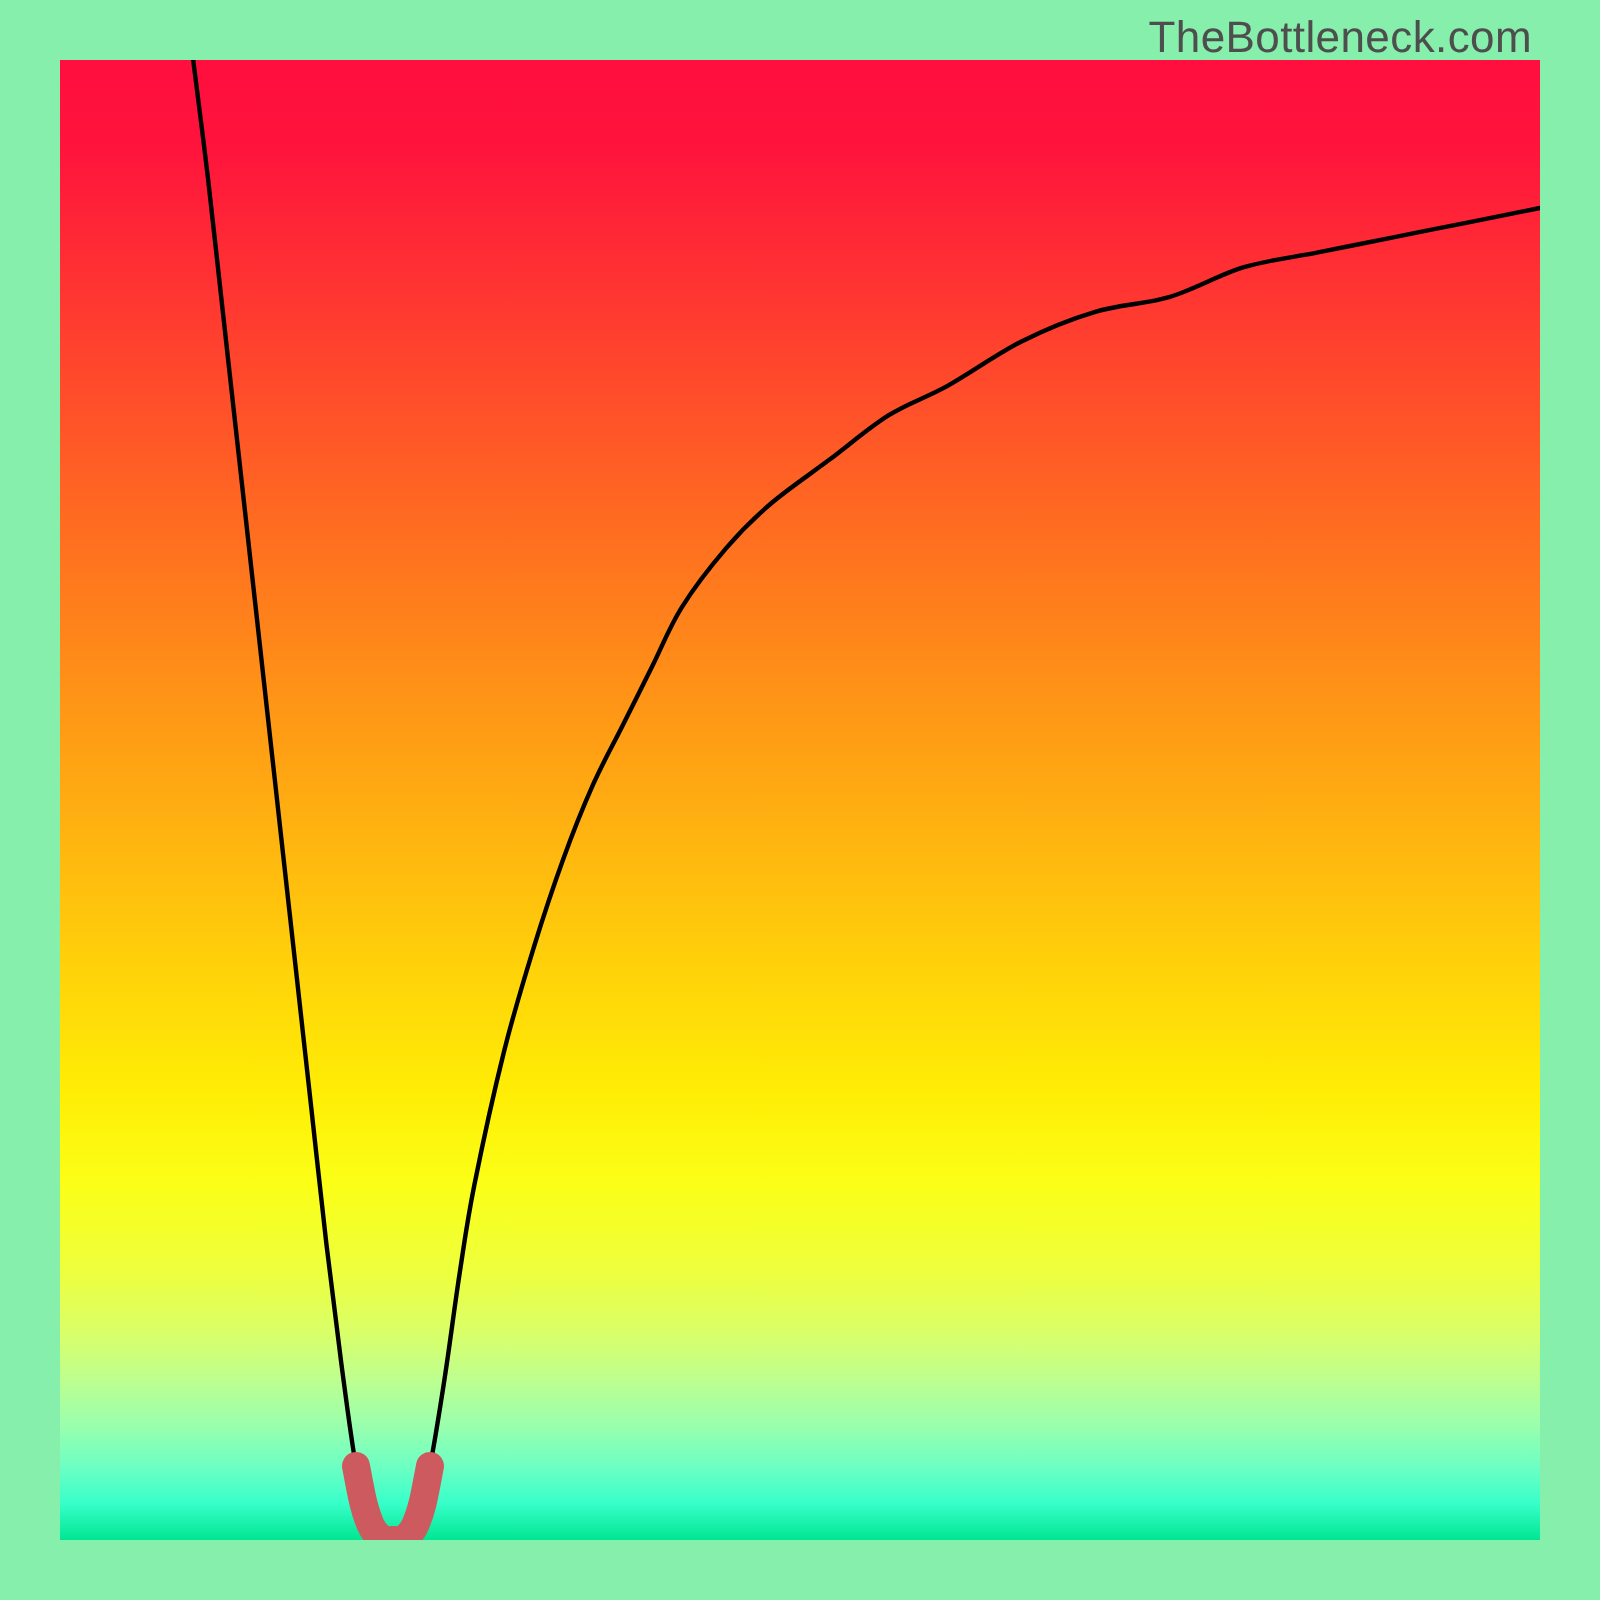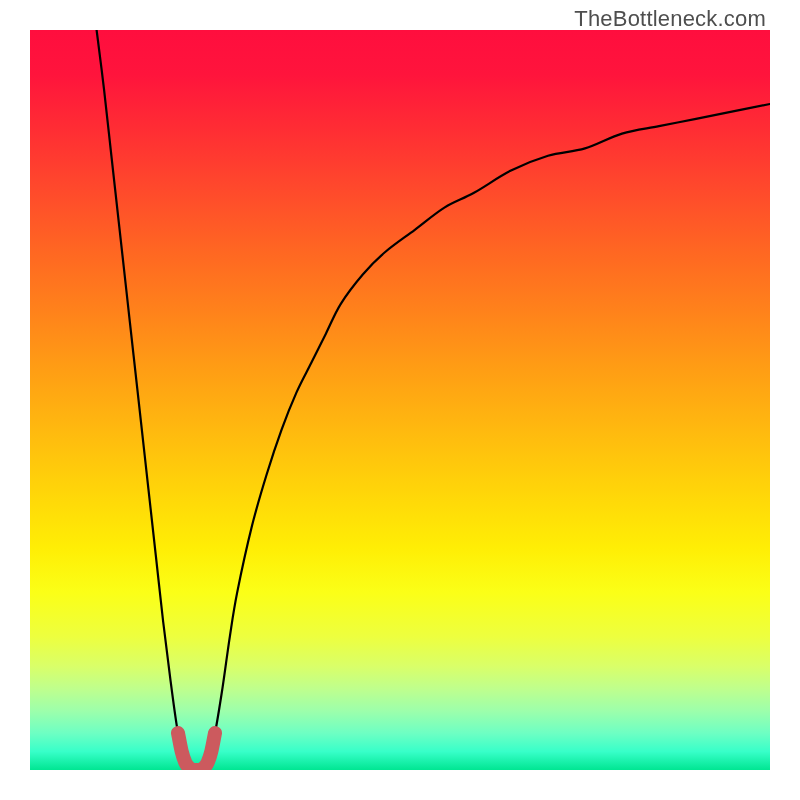--- a/index.html
+++ b/index.html
@@ -8,21 +8,21 @@
     width: 800px;
     height: 800px;
     overflow: hidden;
     background: #000;
     font-family: Arial, Helvetica, sans-serif;
   }
   .frame {
     position: relative;
     width: 800px;
     height: 800px;
-    background: #ffffff;
+    background: #86efac;
   }
   .plot-area {
     position: absolute;
     left: 30px;
     top: 30px;
     width: 740px;
     height: 740px;
     overflow: hidden;
   }
   .gradient-bg {

